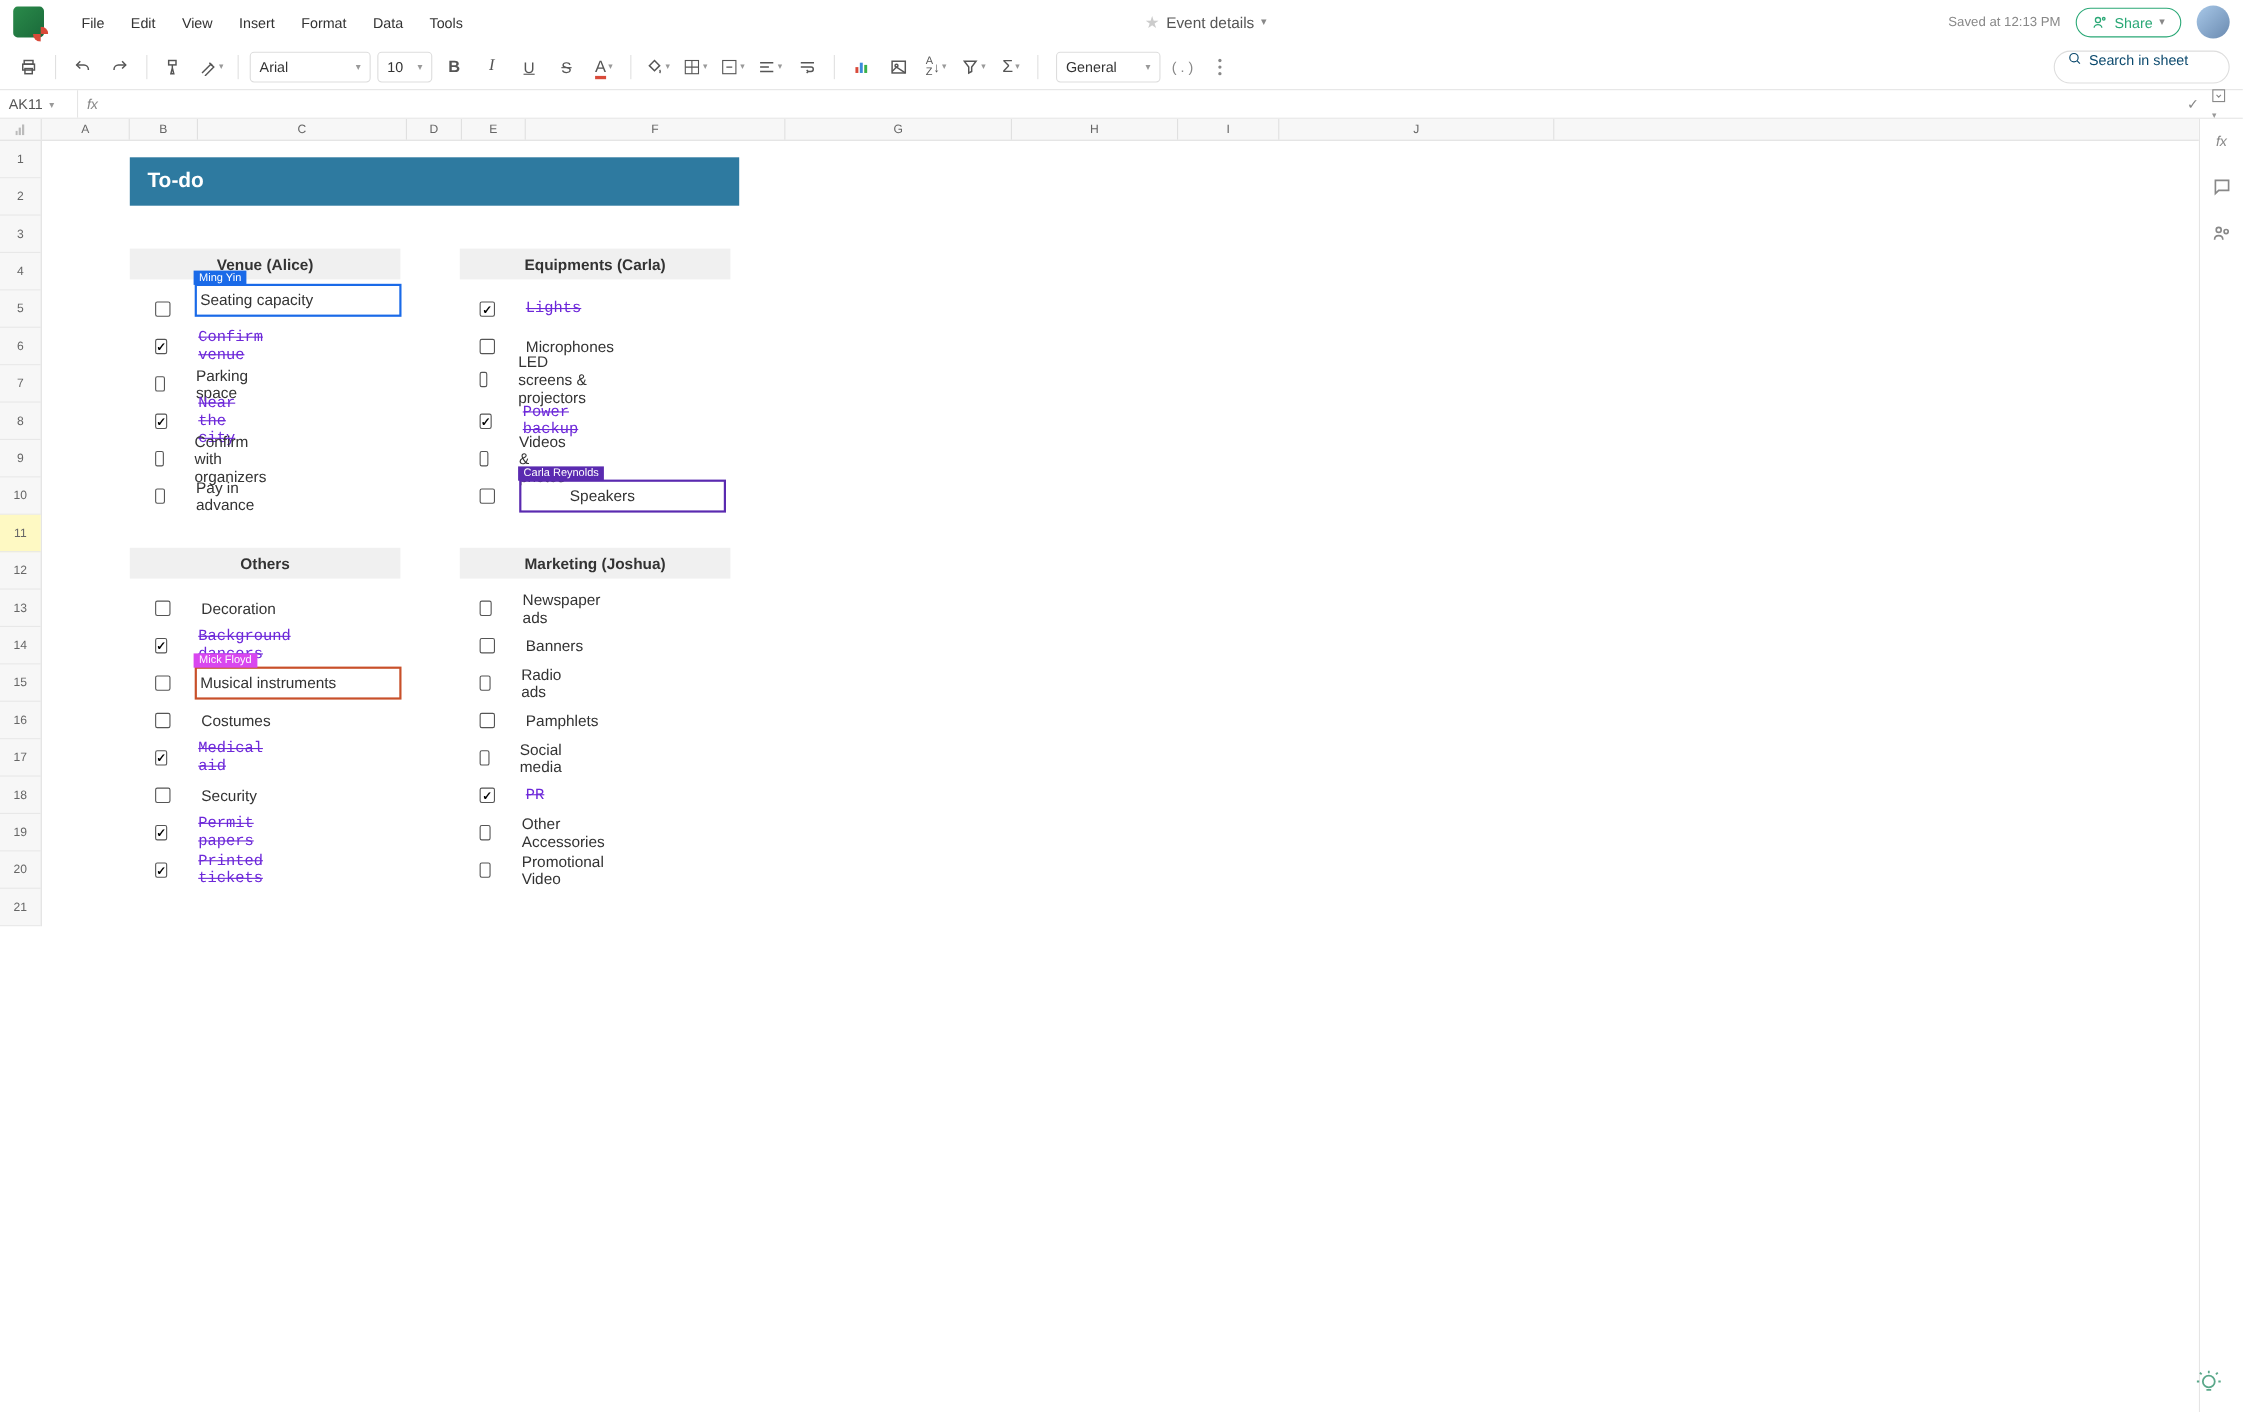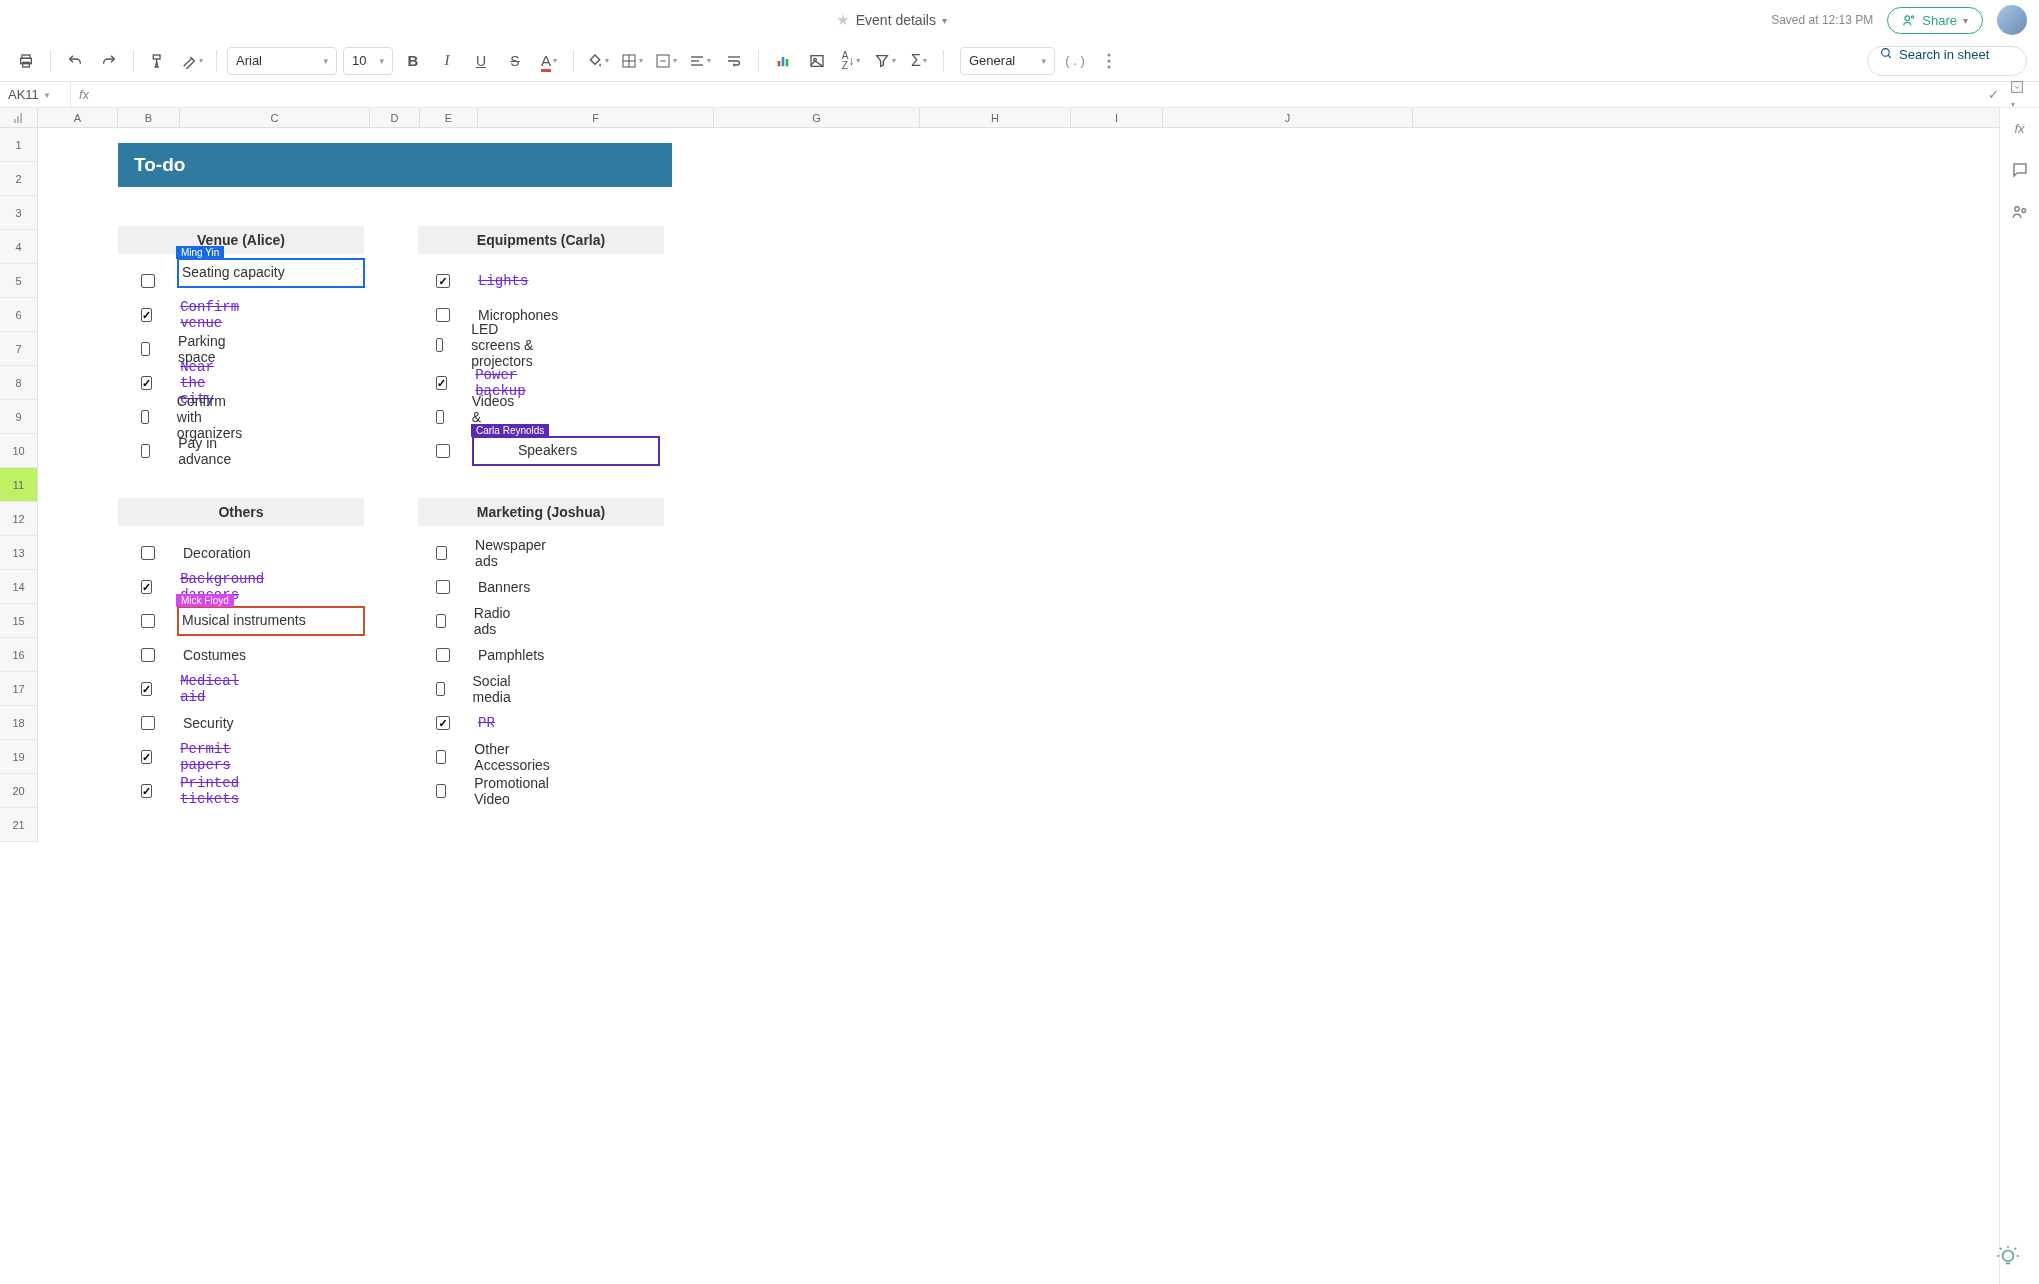--- a/index.html
+++ b/index.html
@@ -44,21 +44,21 @@
 
 
 .main-wrap { display:flex; height:calc(100vh - 108px); }
 .grid-area { flex:1; overflow:hidden; position:relative; }
 .col-headers { display:flex; height:20px; background:#f7f7f7; border-bottom:1px solid #e0e0e0; position:sticky; top:0; }
 .corner { width:38px; border-right:1px solid #e0e0e0; display:flex;align-items:center;justify-content:center;}
 .col-h { border-right:1px solid #e0e0e0; text-align:center; font-size:11px; color:#666; display:flex; align-items:center; justify-content:center;}
 .grid-body { display:flex; }
 .row-headers { width:38px; background:#f7f7f7; border-right:1px solid #e0e0e0; }
 .row-h { height:34px; border-bottom:1px solid #e8e8e8; font-size:11px; color:#666; display:flex; align-items:center; justify-content:center; }
-.row-h.sel { background:#bef264; }
+.row-h.sel { background:#fef9c3; }
 .cells { position:relative; flex:1; }
 
 
 .cw-A{width:80px}.cw-B{width:62px}.cw-C{width:190px}.cw-D{width:50px}.cw-E{width:58px}.cw-F{width:236px}.cw-G{width:206px}.cw-H{width:151px}.cw-I{width:92px}.cw-J{width:250px}
 
 
 .overlay{position:absolute;left:0;top:0;}
 .todo-header{position:absolute;left:80px;top:15px;width:554px;height:44px;background:#2e7aa0;color:#fff;font-weight:bold;font-size:19px;display:flex;align-items:center;padding-left:16px;}
 .section-header{position:absolute;width:246px;height:28px;background:#f0f0f0;font-weight:bold;display:flex;align-items:center;justify-content:center;font-size:14px;}
 .task-row{position:absolute;height:34px;display:flex;align-items:center;}
@@ -73,20 +73,32 @@
 .rs-icon{width:20px;height:20px;color:#888;cursor:pointer;display:flex;align-items:center;justify-content:center;}
 
 .bulb{position:absolute;right:18px;bottom:14px;width:26px;height:26px;color:#5aa88a;}
 
 svg{display:block;}
 </style>
 </head>
 <body>
 
 <div class="topbar">
+  <div class="topbar-left">
+    <div class="app-logo"></div>
+    <div class="menu-items">
+      <span class="menu-item">File</span>
+      <span class="menu-item">Edit</span>
+      <span class="menu-item">View</span>
+      <span class="menu-item">Insert</span>
+      <span class="menu-item">Format</span>
+      <span class="menu-item">Data</span>
+      <span class="menu-item">Tools</span>
+    </div>
+  </div>
   <div class="topbar-center">
     <span class="star-icon">★</span>
     <span class="doc-title">Event details</span>
     <span class="chev-down">▾</span>
   </div>
   <div class="topbar-right">
     <span class="saved-text">Saved at 12:13 PM</span>
     <div class="share-btn">
       <span>
         <svg width="14" height="14" viewBox="0 0 24 24" fill="none" stroke="currentColor" stroke-width="2">

